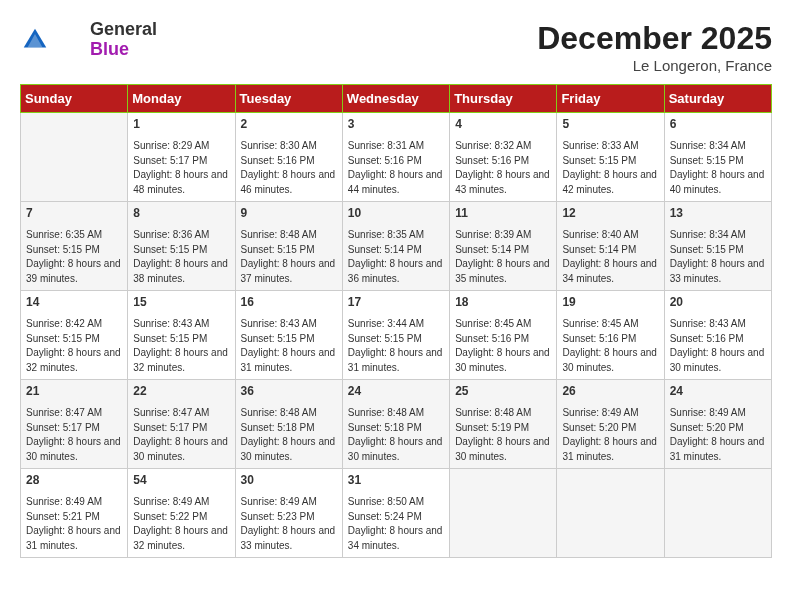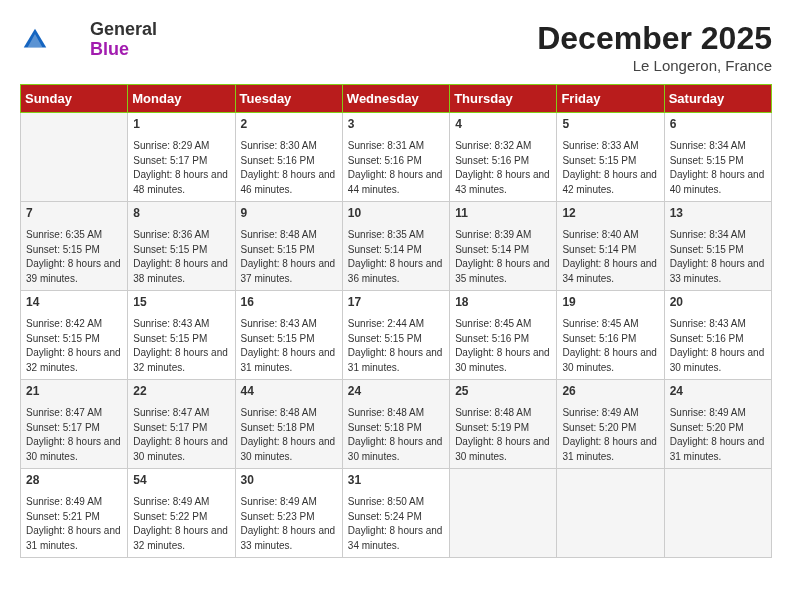--- a/index.html
+++ b/index.html
@@ -249,21 +249,21 @@
           <span class="day-num">16</span>
         <div class="day-info">
           <span>Sunrise: 8:43 AM</span><br>
           <span>Sunset: 5:15 PM</span><br>
           <span>Daylight: 8 hours and 31 minutes.</span>
         </div>
         </td>
         <td>
           <span class="day-num">17</span>
         <div class="day-info">
-          <span>Sunrise: 2:44 AM</span><br>
+          <span>Sunrise: 3:44 AM</span><br>
           <span>Sunset: 5:15 PM</span><br>
           <span>Daylight: 8 hours and 31 minutes.</span>
         </div>
         </td>
         <td>
           <span class="day-num">18</span>
         <div class="day-info">
           <span>Sunrise: 8:45 AM</span><br>
           <span>Sunset: 5:16 PM</span><br>
           <span>Daylight: 8 hours and 30 minutes.</span>
@@ -297,21 +297,21 @@
         </td>
         <td>
           <span class="day-num">22</span>
         <div class="day-info">
           <span>Sunrise: 8:47 AM</span><br>
           <span>Sunset: 5:17 PM</span><br>
           <span>Daylight: 8 hours and 30 minutes.</span>
         </div>
         </td>
         <td>
-          <span class="day-num">44</span>
+          <span class="day-num">36</span>
         <div class="day-info">
           <span>Sunrise: 8:48 AM</span><br>
           <span>Sunset: 5:18 PM</span><br>
           <span>Daylight: 8 hours and 30 minutes.</span>
         </div>
         </td>
         <td>
           <span class="day-num">24</span>
         <div class="day-info">
           <span>Sunrise: 8:48 AM</span><br>

